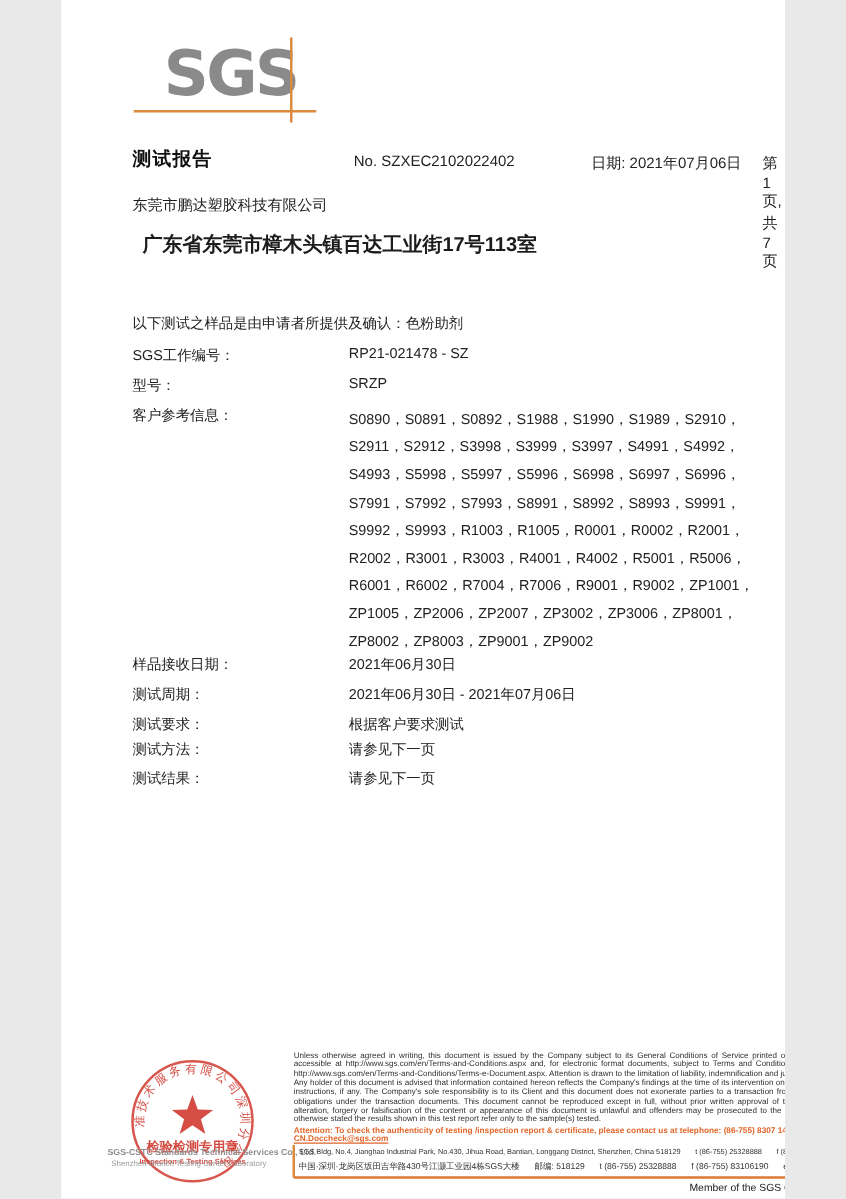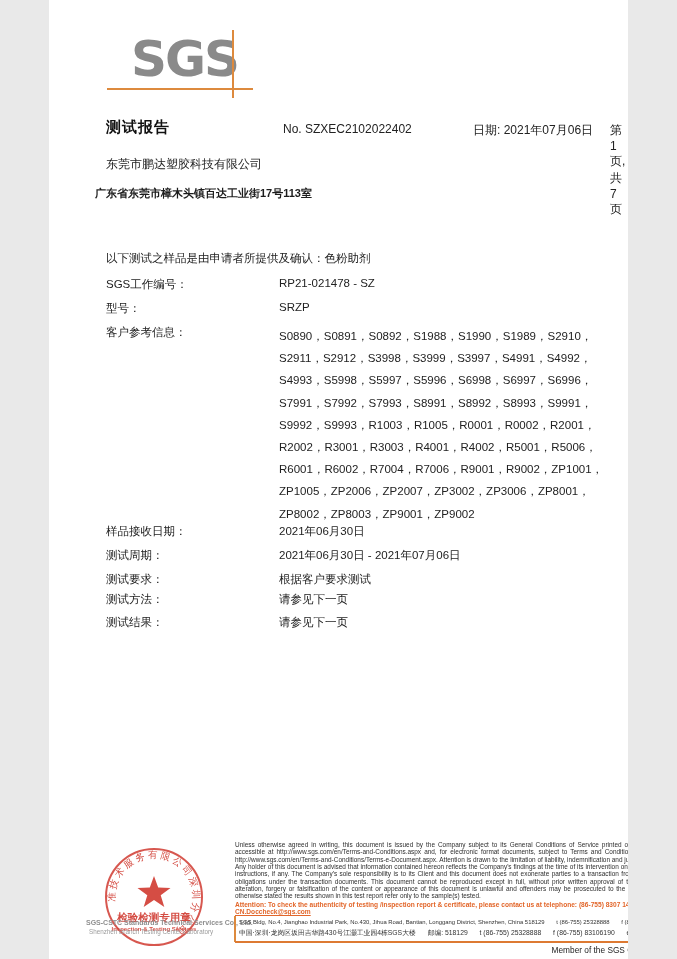--- a/index.html
+++ b/index.html
@@ -13,21 +13,21 @@
   .logo-text {
     position:absolute; left:82px; top:30px;
     font-family:"DejaVu Sans","Liberation Sans",sans-serif;
     font-weight:bold; font-size:50px; letter-spacing:-2px; color:#8a8a8a;
   }
   .logo-hline { position:absolute; left:58px; top:88px; width:146px; height:2px; background:#dd8a3e; }
   .logo-vline { position:absolute; left:183px; top:30px; width:2px; height:68px; background:#dd8a3e; }
   .report-title { position:absolute; left:57px; top:118px; font-size:15px; font-weight:bold; letter-spacing:1px; color:#111; }
   .hmeta { position:absolute; top:122px; font-size:12px; color:#222; }
   .applicant   { position:absolute; left:57px; top:156px; font-size:12px; font-weight:normal; color:#1c1c1c; }
-  .applicant-addr { position:absolute; left:46px; top:186px; font-size:11px; font-weight:bold; color:#1c1c1c; }
+  .applicant-addr { position:absolute; left:65px; top:186px; font-size:16px; font-weight:bold; color:#1c1c1c; }
   
   .intro { position:absolute; left:57px; top:251px; font-size:11.5px; color:#222; }
   .row { position:absolute; left:57px; width:596px; display:flex; font-size:11.5px; color:#222; }
   .row .lbl { width:173px; flex:none; }
   .row .val { flex:1; }
   .ref-line { line-height:22.2px; }
   .concl .val { line-height:18.6px; width:424px; max-width:424px; }
   
   .stamp-svg { position:absolute; left:38px; top:845px; overflow:visible; }
   .stamp-co1 { position:absolute; left:37px; top:919px; font-size:7px; font-weight:bold; color:#8f8f8f; white-space:nowrap; }

